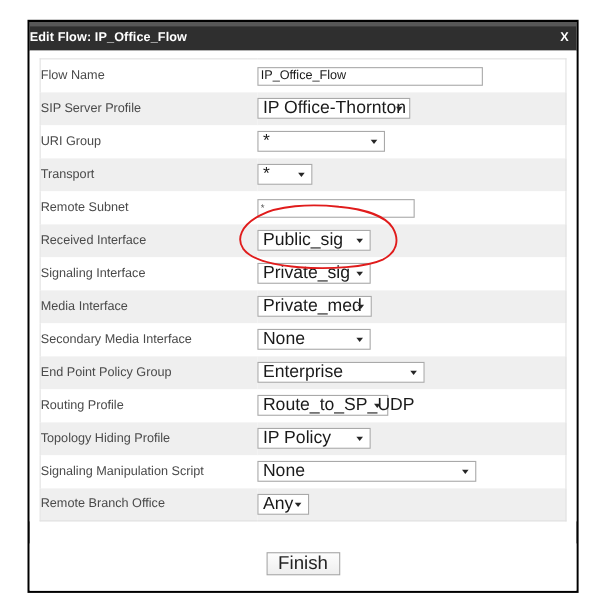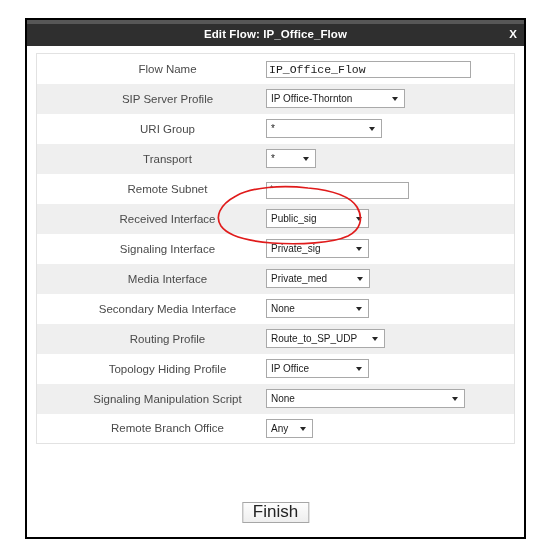--- a/index.html
+++ b/index.html
@@ -40,21 +40,20 @@
     background: #2f2f2f;
     border-top: 4px solid #575757;
     box-sizing: content-box;
   }
 
   .titlebar-text {
     position: absolute;
     left: 0;
     right: 0;
     top: 3px;
-    text-align: center;
     color: #ffffff;
     font-size: 11.5px;
     font-weight: bold;
     letter-spacing: 0.1px;
     line-height: 15px;
   }
 
   .titlebar-close {
     position: absolute;
     right: 7px;
@@ -88,37 +87,36 @@
   .form-table tr:nth-child(odd)  { background: #ffffff; }
 
   .form-table td {
     padding: 0;
     vertical-align: middle;
     border: none;
   }
 
   td.cell-label {
     width: 197px;
-    padding-left: 32px;
+    padding-left: 0;
     font-size: 11.5px;
     color: #4a4a4a;
     white-space: nowrap;
-    text-align: center;
   }
 
   td.cell-control {
     padding-left: 0px;
   }
 
   
   .txt {
     height: 17px;
     border: 1px solid #a9a9a9;
     background: #ffffff;
-    font-family: Liberation Mono, monospace;
+    font-family: Liberation Sans, sans-serif;
     font-size: 11.5px;
     color: #1a1a1a;
     padding: 0 2px;
     box-sizing: border-box;
     outline: none;
     line-height: 17px;
   }
   .txt.w-flowname { width: 205px; }
   .txt.w-subnet   { width: 143px; font-size: 9px; color:#555; }
 
@@ -130,21 +128,21 @@
     background: #ffffff;
     box-sizing: border-box;
     cursor: pointer;
     vertical-align: middle;
   }
   .sel .sel-text {
     position: absolute;
     left: 4px;
     top: 0;
     line-height: 17px;
-    font-size: 10px;
+    font-size: 16px;
     color: #1a1a1a;
     white-space: nowrap;
   }
   .sel .arrow {
     position: absolute;
     right: 6px;
     top: 7px;
     width: 0;
     height: 0;
     border-left: 3.5px solid transparent;
@@ -303,36 +301,45 @@
           <tr>
             <td class="cell-label">Secondary Media Interface</td>
             <td class="cell-control">
               <div class="sel w-none2">
                 <span class="sel-text">None</span>
                 <span class="arrow"></span>
               </div>
             </td>
           </tr>
 
+          <tr>
+            <td class="cell-label">End Point Policy Group</td>
+            <td class="cell-control">
+              <div class="sel w-epg">
+                <span class="sel-text">Enterprise</span>
+                <span class="arrow"></span>
+              </div>
+            </td>
+          </tr>
 
           <tr>
             <td class="cell-label">Routing Profile</td>
             <td class="cell-control">
               <div class="sel w-route">
                 <span class="sel-text">Route_to_SP_UDP</span>
                 <span class="arrow"></span>
               </div>
             </td>
           </tr>
 
           <tr>
             <td class="cell-label">Topology Hiding Profile</td>
             <td class="cell-control">
               <div class="sel w-topo">
-                <span class="sel-text">IP Office</span>
+                <span class="sel-text">IP Policy</span>
                 <span class="arrow"></span>
               </div>
             </td>
           </tr>
 
           <tr>
             <td class="cell-label">Signaling Manipulation Script</td>
             <td class="cell-control">
               <div class="sel w-sms">
                 <span class="sel-text">None</span>

